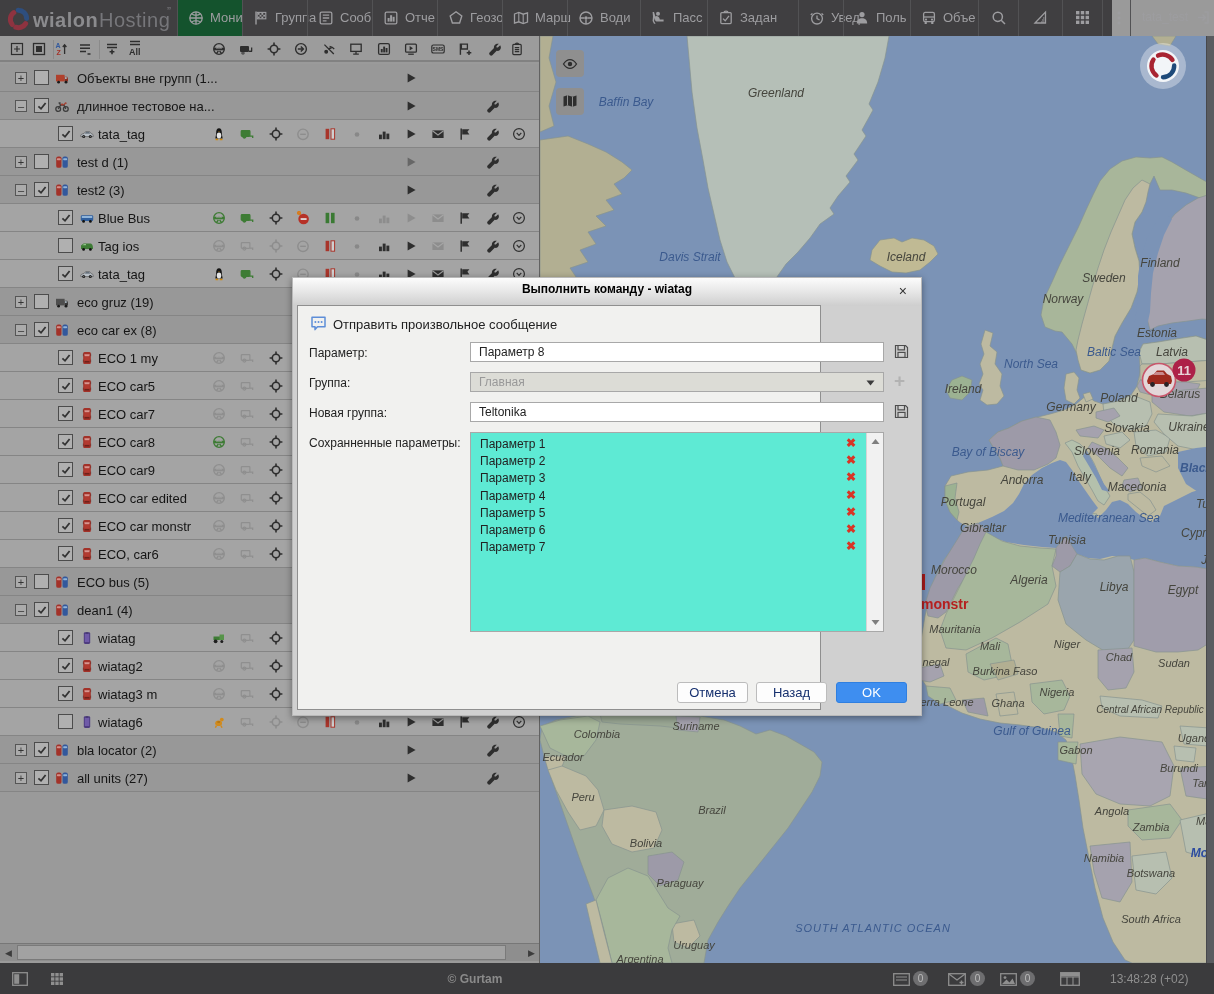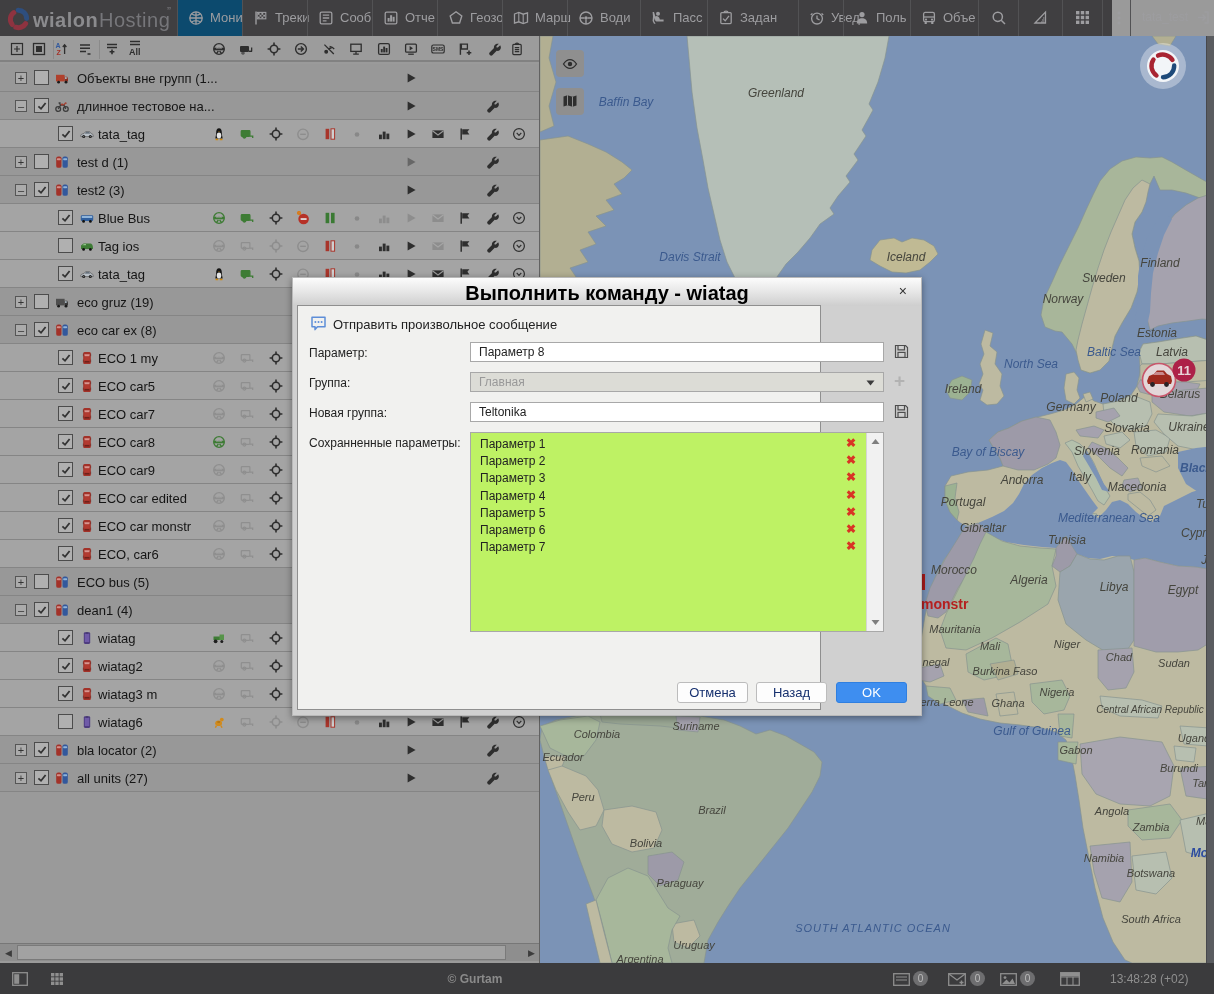--- a/index.html
+++ b/index.html
@@ -3,47 +3,47 @@
 <meta charset="utf-8">
 <style>
 * { margin:0; padding:0; box-sizing:border-box; }
 html,body { width:1214px; height:994px; overflow:hidden; background:#9a9a9a; font-family:"Liberation Sans", sans-serif; }
 #app { position:absolute; left:0; top:0; width:1214px; height:994px; }
 #topbar { position:absolute; left:0; top:0; width:1112px; height:36px; background:#403f41; }
 #logo { position:absolute; left:4px; top:4px; }
 .mi { position:absolute; top:0; height:36px; border-left:1px solid #525254; color:#9d9da0; font-size:13px; }
 .mi .lb { position:absolute; left:32px; top:10px; white-space:nowrap; }
 .mi svg { position:absolute; left:10px; top:10px; }
-.miact { background:#0c4a6e; }
+.miact { background:#14532d; }
 #panel { position:absolute; left:0; top:36px; width:540px; height:927px; background:#9a9a9a; border-right:1px solid #626262; }
 #ptoolbar { position:absolute; left:0; top:0; width:539px; height:26px; background:#9c9c9c; border-bottom:2px solid #818181; }
 .rows { position:absolute; left:0; top:28px; width:539px; }
 .row { position:absolute; left:0; width:539px; height:28px; border-bottom:1px solid #858585; background:#a4a4a4; }
 .grow { background:#989898; }
 .rname { position:absolute; top:7px; font-size:13px; color:#151515; white-space:nowrap; }
 .exp { position:absolute; left:15px; top:8px; width:12px; height:12px; border:1px solid #565656; background:#ababab; color:#333; font-size:11px; line-height:10px; text-align:center; }
 .cb { position:absolute; top:6px; width:15px; height:15px; border:1px solid #4c4c4c; background:#b0b0b0; }
 .cb svg { position:absolute; left:0px; top:0px; }
 .ric { position:absolute; top:7px; width:14px; height:14px; }
 #hsb { position:absolute; left:0; top:907px; width:539px; height:18px; background:#8e8e8e; border-top:1px solid #777; }
 #hsb .thumb { position:absolute; left:17px; top:1px; width:489px; height:15px; background:#a2a2a2; border:1px solid #7a7a7a; }
 .sarr { position:absolute; top:4px; font-size:9px; color:#3c3c3c; }
 #map { position:absolute; left:540px; top:36px; width:674px; height:927px; background:#7b93b6; overflow:hidden; }
 #rstrip { position:absolute; left:1206px; top:36px; width:8px; height:927px; background:#5a5c60; border-left:1px solid #47484c; }
 #botbar { position:absolute; left:0; top:963px; width:1214px; height:31px; background:#3b3b3d; color:#8f8f8f; font-size:12px; }
 #dlg { position:absolute; left:292px; top:277px; width:630px; height:439px; background:#d0d0d0; box-shadow:0 2px 7px rgba(0,0,0,.4); border:1px solid #b9b9b9; }
 #dlgtitle { position:absolute; left:0; top:0; width:628px; height:28px; background:linear-gradient(180deg,#fcfcfc 0%, #e6e6e6 50%, #cecece 100%); }
-#dlgtitle .t { position:absolute; left:0; top:4px; width:100%; text-align:center; font-size:20px; font-weight:bold; color:#000; }
+#dlgtitle .t { position:absolute; left:0; top:4px; width:100%; text-align:center; font-size:12px; font-weight:bold; color:#000; }
 #dlgx { position:absolute; right:14px; top:5px; font-size:14px; color:#333; }
 #dlgbody { position:absolute; left:4px; top:27px; width:524px; height:405px; background:#f1f1ef; border:1px solid #8f8f8f; }
 .flabel { position:absolute; left:11px; font-size:12px; color:#222; }
 .finput { position:absolute; left:172px; width:414px; height:20px; background:#fff; border:1px solid #a8a8a8; font-size:12px; color:#222; padding-left:8px; line-height:18px; }
 .fsel { background:#dcdcd6; color:#999; }
 .fico { position:absolute; left:596px; width:15px; height:15px; }
-#plist { position:absolute; left:172px; top:126px; width:414px; height:200px; background:#bef264; border:1px solid #a8a8a8; }
+#plist { position:absolute; left:172px; top:126px; width:414px; height:200px; background:#5eead4; border:1px solid #a8a8a8; }
 #plist .it { position:absolute; left:9px; font-size:12px; color:#222; }
 #plist .x { position:absolute; left:375px; font-size:12px; font-weight:bold; color:#d93425; }
 #psb { position:absolute; left:395px; top:0; width:17px; height:198px; background:#f1f1f1; border-left:1px solid #d5d5d5; }
 .btn { position:absolute; top:376px; width:71px; height:21px; border:1px solid #bcbcbc; border-radius:3px; background:#fdfdfd; color:#16306e; font-size:13px; text-align:center; line-height:19px; }
 #btnok { background:#3e8ef0; color:#fff; border-color:#2f7fe0; }
 #hdricon { position:absolute; left:12px; top:9px; }
 #hdrtext { position:absolute; left:35px; top:11px; font-size:13px; color:#222; }
 </style>
 </head>
 <body>
@@ -363,21 +363,21 @@
           <g fill="#9d9da0">
             <rect x="4.2" y="2.4" width="8.6" height="6.4" fill="none" stroke="#9d9da0" stroke-width="1.1"></rect>
             <rect x="4.8" y="3" width="1.8" height="1.8"></rect>
             <rect x="8.4" y="3" width="1.8" height="1.8"></rect>
             <rect x="6.6" y="4.8" width="1.8" height="1.8"></rect>
             <rect x="10.2" y="4.8" width="1.8" height="1.8"></rect>
             <rect x="4.8" y="6.6" width="1.8" height="1.8"></rect>
             <rect x="8.4" y="6.6" width="1.8" height="1.8"></rect>
           </g>
         </svg>
-        <span class="lb">Треки</span>
+        <span class="lb">Группа</span>
       </div>
 <div class="mi" style="left:307px;width:65px">
         <svg width="16" height="16" viewBox="0 0 16 16">
           <g stroke="#9d9da0" fill="none" stroke-width="1.3">
             <rect x="2.2" y="2.2" width="11.6" height="11.6" rx="1.4"></rect>
             <path d="M4.8,5.2 H11.2 M4.8,8 H11.2 M4.8,10.8 H8.5"></path>
           </g>
         </svg>
         <span class="lb">Сооб</span>
       </div>

